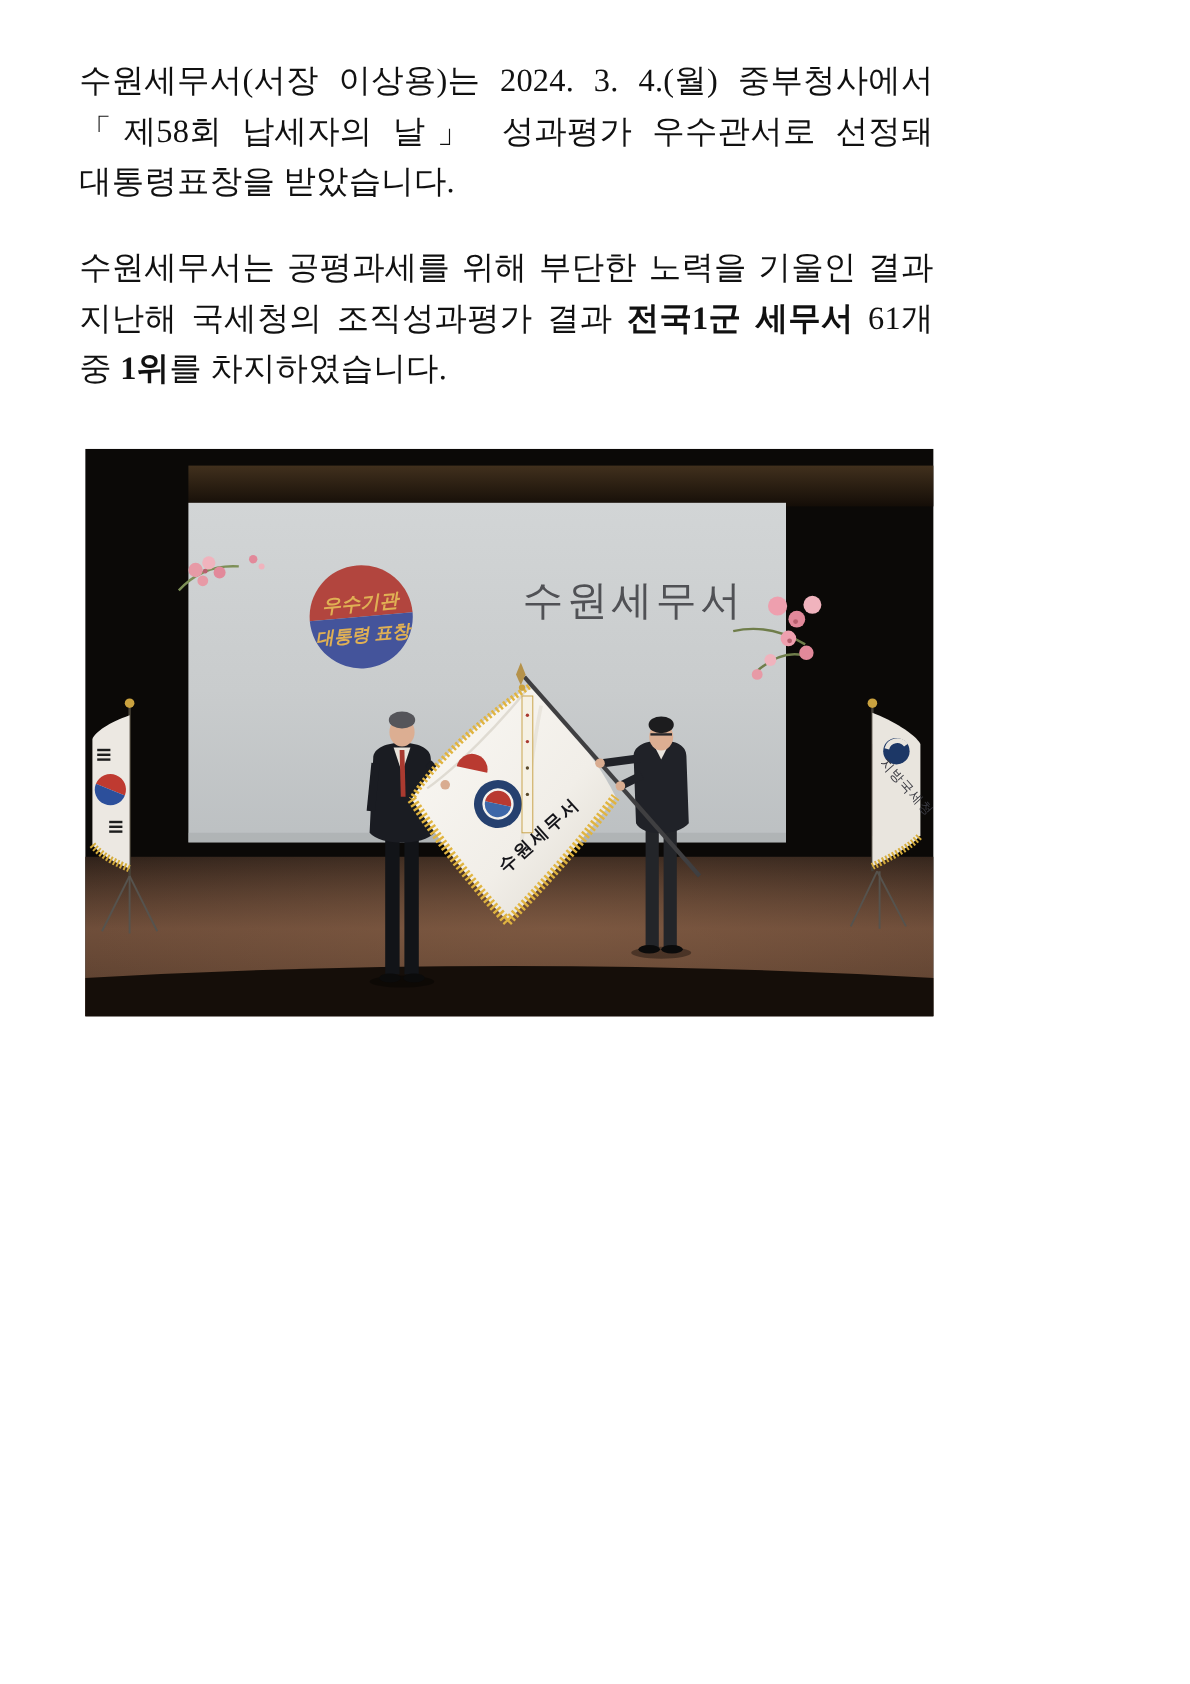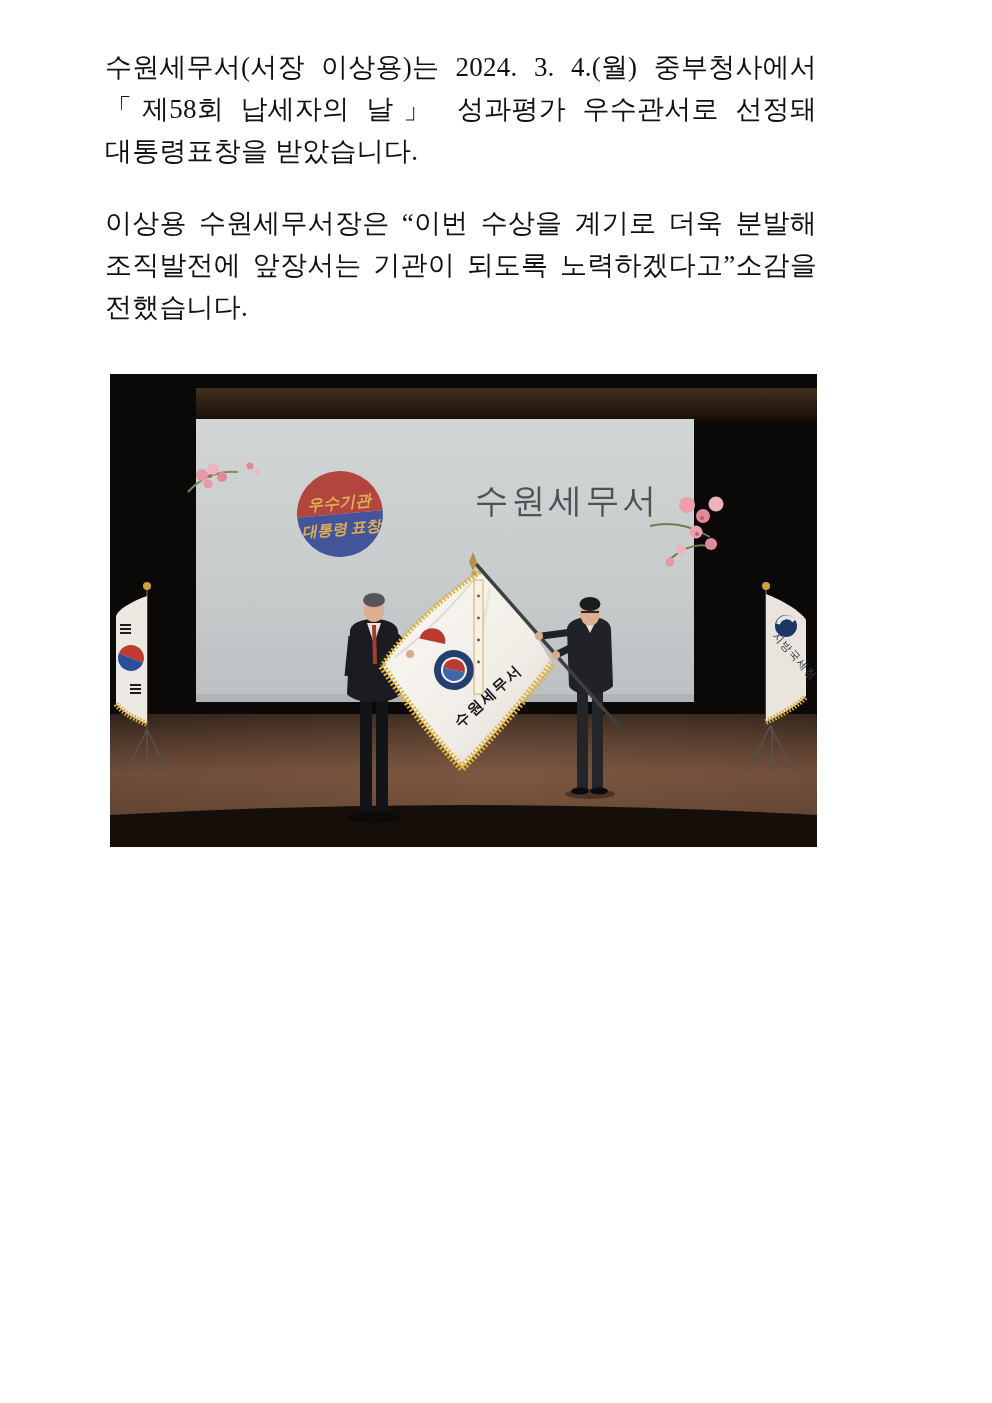--- a/index.html
+++ b/index.html
@@ -4,21 +4,21 @@
 <style>
   html, body { margin: 0; padding: 0; background: #ffffff; }
   body {
     width: 992px; height: 1403px;
     font-family: "Liberation Serif", "DejaVu Serif", serif;
     color: #111111;
     overflow: hidden;
   }
   .doc {
     width: 712px;
-    margin: 46px 0 0 105px;
+    margin: 46px 0 0 66px;
   }
   .para {
     margin: 0 0 30px 0;
     font-size: 27px;
     line-height: 42px;
     text-align: justify;
     text-justify: inter-word;
     word-break: keep-all;
     letter-spacing: 0.2px;
   }
@@ -29,21 +29,21 @@
     line-height: 0;
   }
   svg text { font-family: "Liberation Serif", "DejaVu Serif", serif; }
 </style>
 </head>
 <body>
 
 <div class="doc">
   <div>
       <p class="para"><span>수원세무서(서장 이상용)는 2024. 3. 4.(월) 중부청사에서 「제58회 납세자의 날」 성과평가 우수관서로 선정돼 대통령표창을 받았습니다.</span></p>
-      <p class="para"><span>이상용 수원세무서장은 “이번 수상을 계기로 더욱 분발해 조직발전에 앞장서는 기관이 되도록 노력하겠다고”소감을 전했습니다.</span></p>
+      <p class="para"><span>수원세무서는 공평과세를 위해 부단한 노력을 기울인 결과 지난해 국세청의 조직성과평가 결과 </span><b>전국1군 세무서</b><span> 61개 중 </span><b>1위</b><span>를 차지하였습니다.</span></p>
     </div>
 
   <div class="photo-wrap">
     <svg width="707" height="473" viewBox="0 0 707 473">
       <defs>
         <linearGradient id="valGrad" x1="0" y1="0" x2="0" y2="1">
           <stop offset="0" stop-color="#41301d"></stop>
           <stop offset="1" stop-color="#140d07"></stop>
         </linearGradient>
         <linearGradient id="scrGrad" x1="0" y1="0" x2="0" y2="1">

